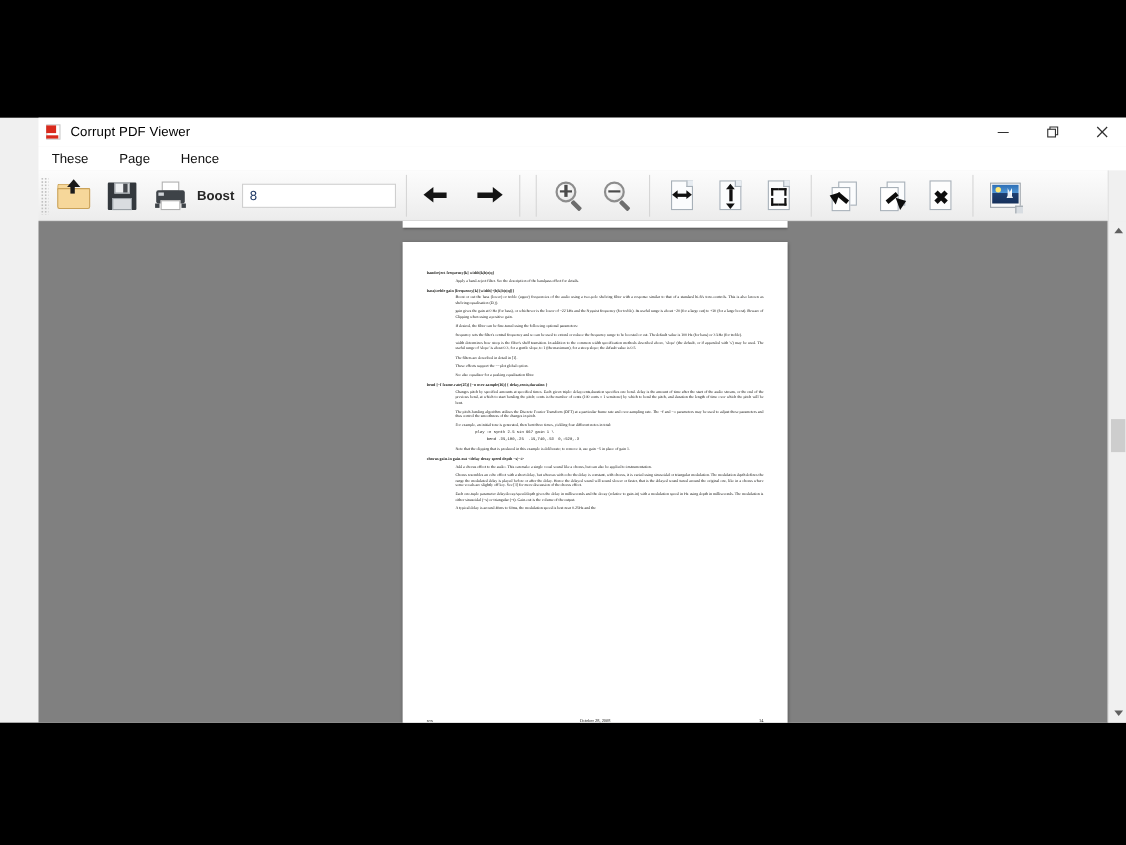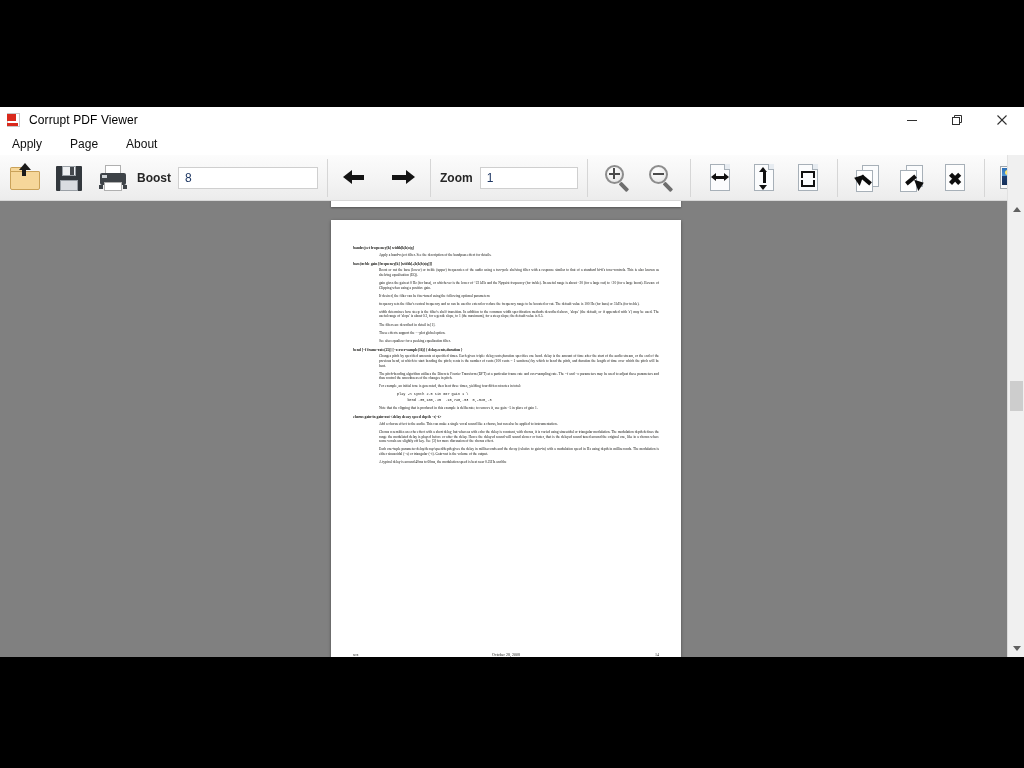--- a/index.html
+++ b/index.html
@@ -10,21 +10,21 @@
     font-family: "Liberation Sans", sans-serif;
     overflow: hidden;
   }
   #screen { position: relative; width: 1024px; height: 768px; background: #000; }
 
   
   #window {
     position: absolute; left: 0; top: 107px;
     width: 1024px; height: 550px;
     background: #f0f0f0;
-    display: flex; flex-direction: column;
+    display: flex; flex-direction: column; padding-left: 35px;
   }
 
   
   .titlebar {
     height: 26px; background: #ffffff;
     display: flex; align-items: center;
     flex: 0 0 26px;
     position: relative;
   }
   .title-icon { width: 14px; height: 15px; margin-left: 7px; position: relative; flex: 0 0 auto; }
@@ -405,23 +405,23 @@
         <div class="win-btn">
           <svg width="12" height="12" viewBox="0 0 12 12">
             <line x1="1.5" y1="1.5" x2="10.5" y2="10.5" stroke="#303030" stroke-width="1.1"></line>
             <line x1="10.5" y1="1.5" x2="1.5" y2="10.5" stroke="#303030" stroke-width="1.1"></line>
           </svg>
         </div>
       </div>
     </div>
 
     <div class="menubar">
-      <div class="menu-item">Apply</div>
+      <div class="menu-item">These</div>
       <div class="menu-item">Page</div>
-      <div class="menu-item">About</div>
+      <div class="menu-item">Hence</div>
     </div>
 
     <div class="toolbar">
 
       <div class="gripper"></div>
 
       <div class="tb-btn">
         <div class="ico ico-open">
           <div class="folder-tab"></div>
             <div class="folder-back"></div>
@@ -466,24 +466,20 @@
 
       <div class="tb-btn">
         <div class="ico-arrow right">
           <div class="stem"></div>
             <div class="head"></div>
         </div>
       </div>
 
       <div class="sep"></div>
 
-      <div class="field-wrap">
-        <span class="field-label">Zoom</span>
-        <div class="field-input zoom-input">1</div>
-      </div>
 
       <div class="sep"></div>
 
       <div class="tb-btn">
         <div class="ico ico-mag">
           <div class="handle"></div>
             <div class="lens"></div>
           <div class="pm-h"></div>
             <div class="pm-v"></div>
         </div>

